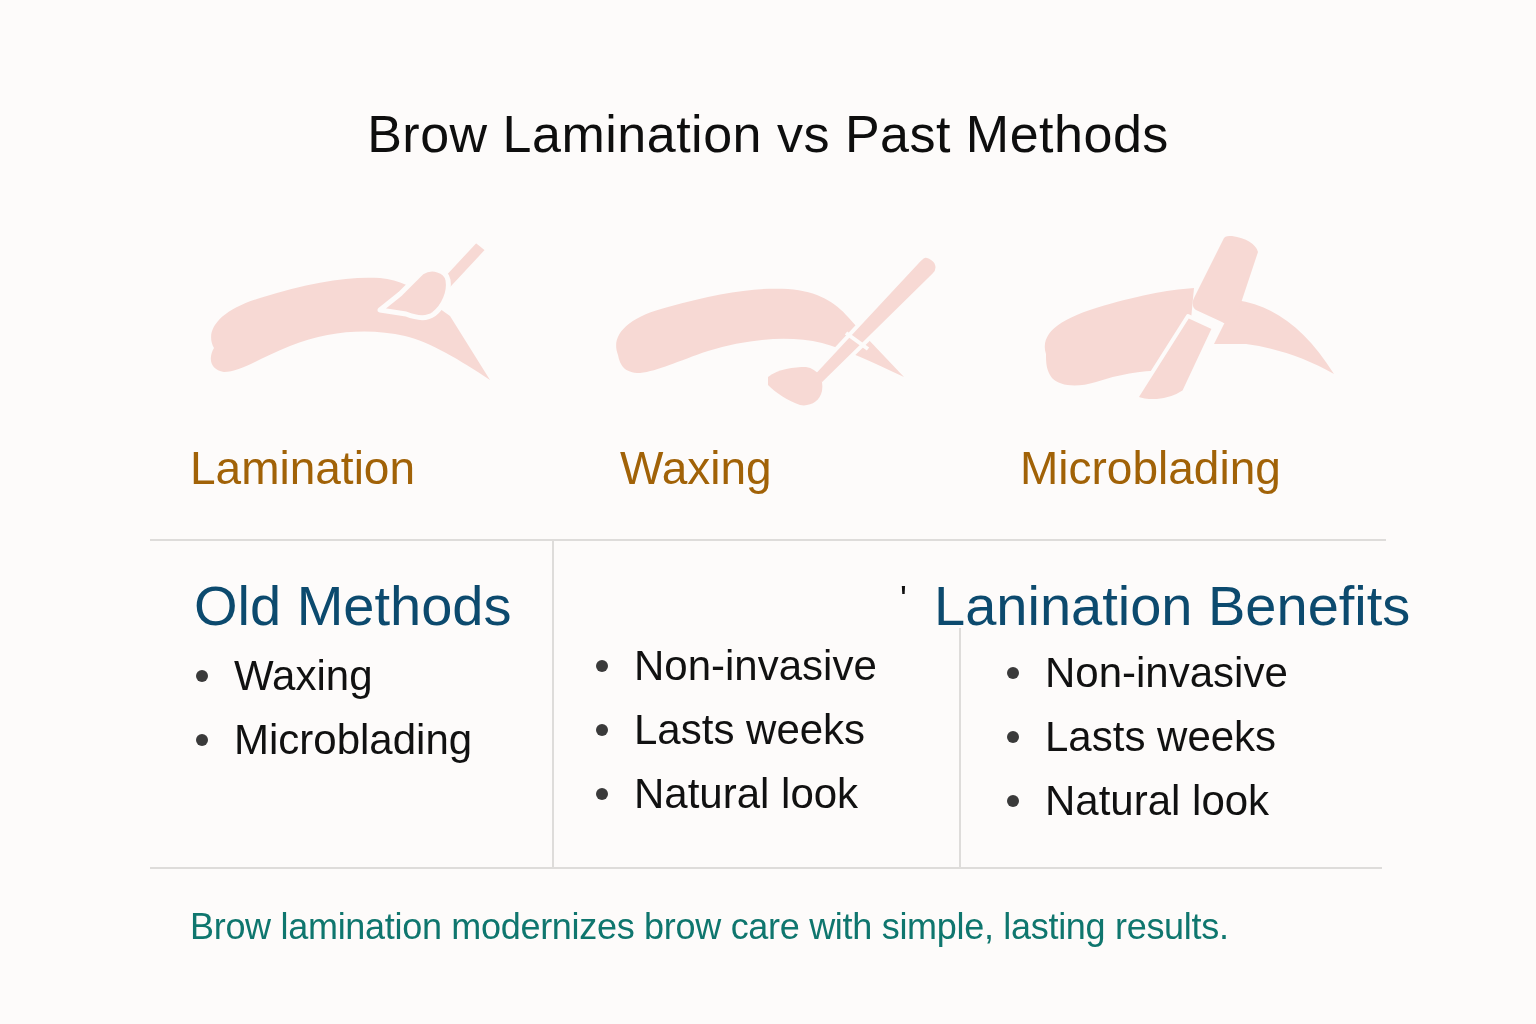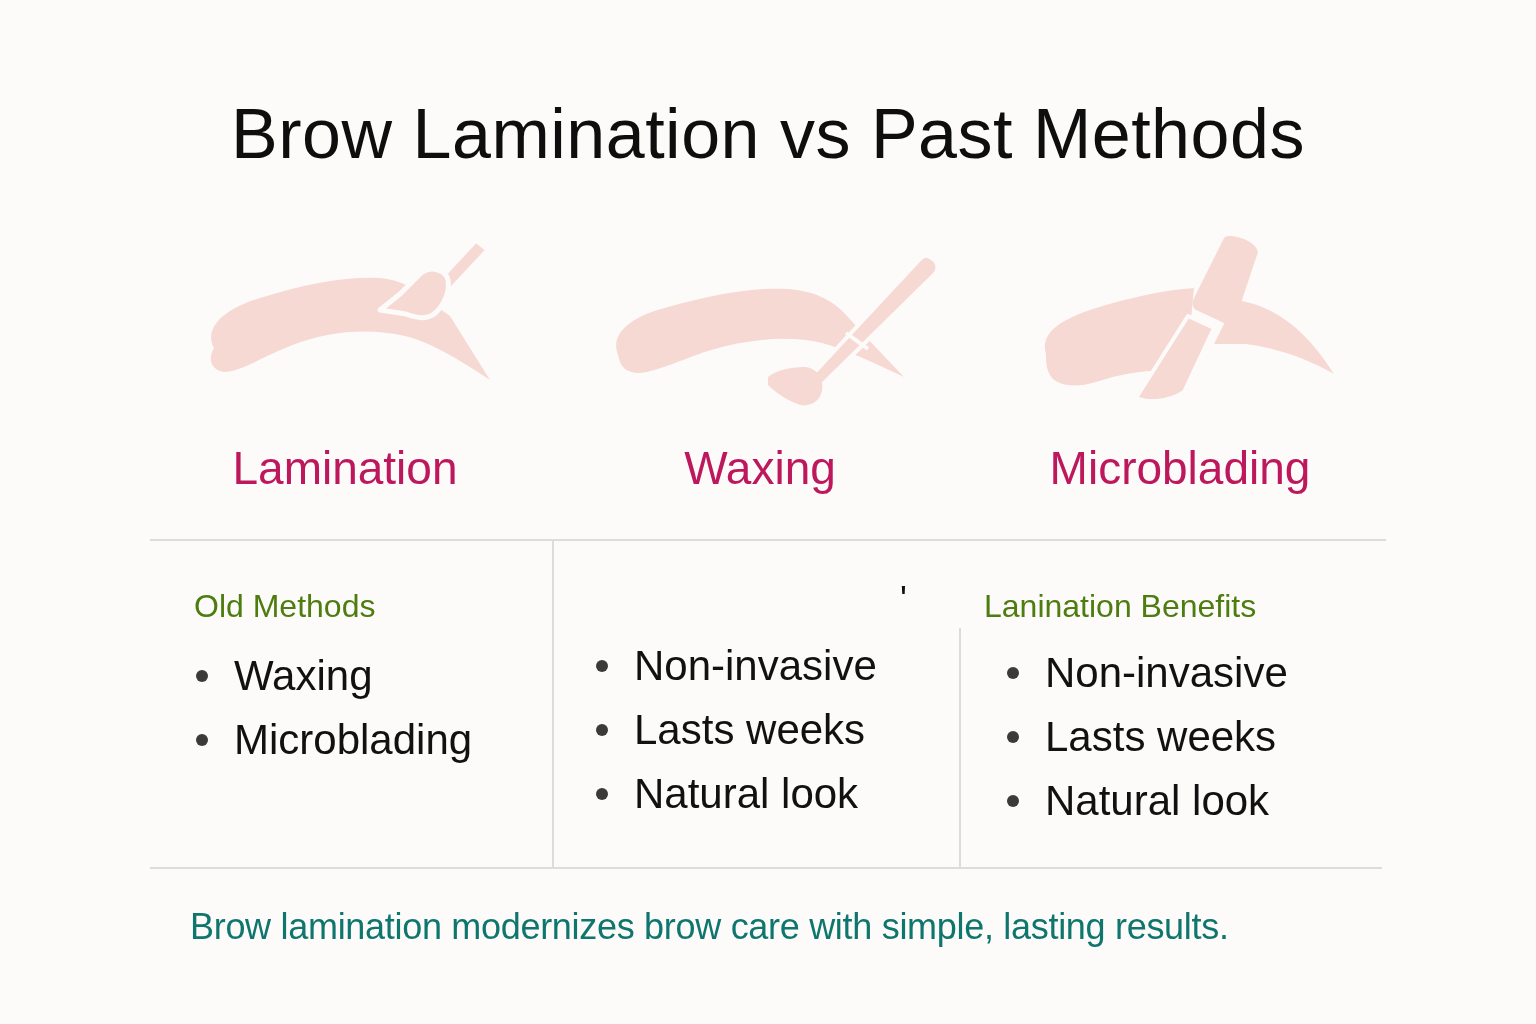--- a/index.html
+++ b/index.html
@@ -14,53 +14,52 @@
       overflow: hidden;
       font-family: "Liberation Sans", "DejaVu Sans", sans-serif;
       color: #111111;
     }
     .title {
       position: absolute;
       left: 0;
       width: 1536px;
       top: 92px;
       text-align: center;
-      font-size: 70px;
+      font-size: 52px;
       font-weight: 400;
       letter-spacing: 0.5px;
       line-height: 84px;
       color: #0e0e0e;
     }
     .icon {
       position: absolute;
     }
     .icon svg { display: block; }
     .method-label {
       position: absolute;
       top: 440px;
       font-size: 46px;
       line-height: 56px;
-      text-align: center;
-      color: #be185d;
+      color: #a16207;
     }
     .hline {
       position: absolute;
       height: 2px;
       background: #dedcda;
     }
     .vline {
       position: absolute;
       width: 2px;
       background: #dedcda;
     }
     .col-heading {
       position: absolute;
-      font-size: 32px;
+      font-size: 56px;
       line-height: 52px;
-      color: #4d7c0f;
+      color: #0c4a6e;
       white-space: nowrap;
     }
     .stray-mark {
       position: absolute;
       font-size: 36px;
       line-height: 40px;
       color: #111;
     }
     ul.bullets {
       position: absolute;
@@ -153,20 +152,20 @@
   <li><span class="dot"></span><span>Microblading</span></li>
 </ul>
 
 <div class="stray-mark" style="left:900px; top:580px;">'</div>
 <ul class="bullets" style="left:594px; top:634px;">
   <li><span class="dot"></span><span>Non-invasive</span></li>
   <li><span class="dot"></span><span>Lasts weeks</span></li>
   <li><span class="dot"></span><span>Natural look</span></li>
 </ul>
 
-<div class="col-heading" style="left:984px; top:580px;">Lanination Benefits</div>
+<div class="col-heading" style="left:934px; top:580px;">Lanination Benefits</div>
 <ul class="bullets" style="left:1005px; top:641px;">
   <li><span class="dot"></span><span>Non-invasive</span></li>
   <li><span class="dot"></span><span>Lasts weeks</span></li>
   <li><span class="dot"></span><span>Natural look</span></li>
 </ul>
 
 <div class="caption">Brow lamination modernizes brow care with simple, lasting results.</div>
 
 </body></html>

